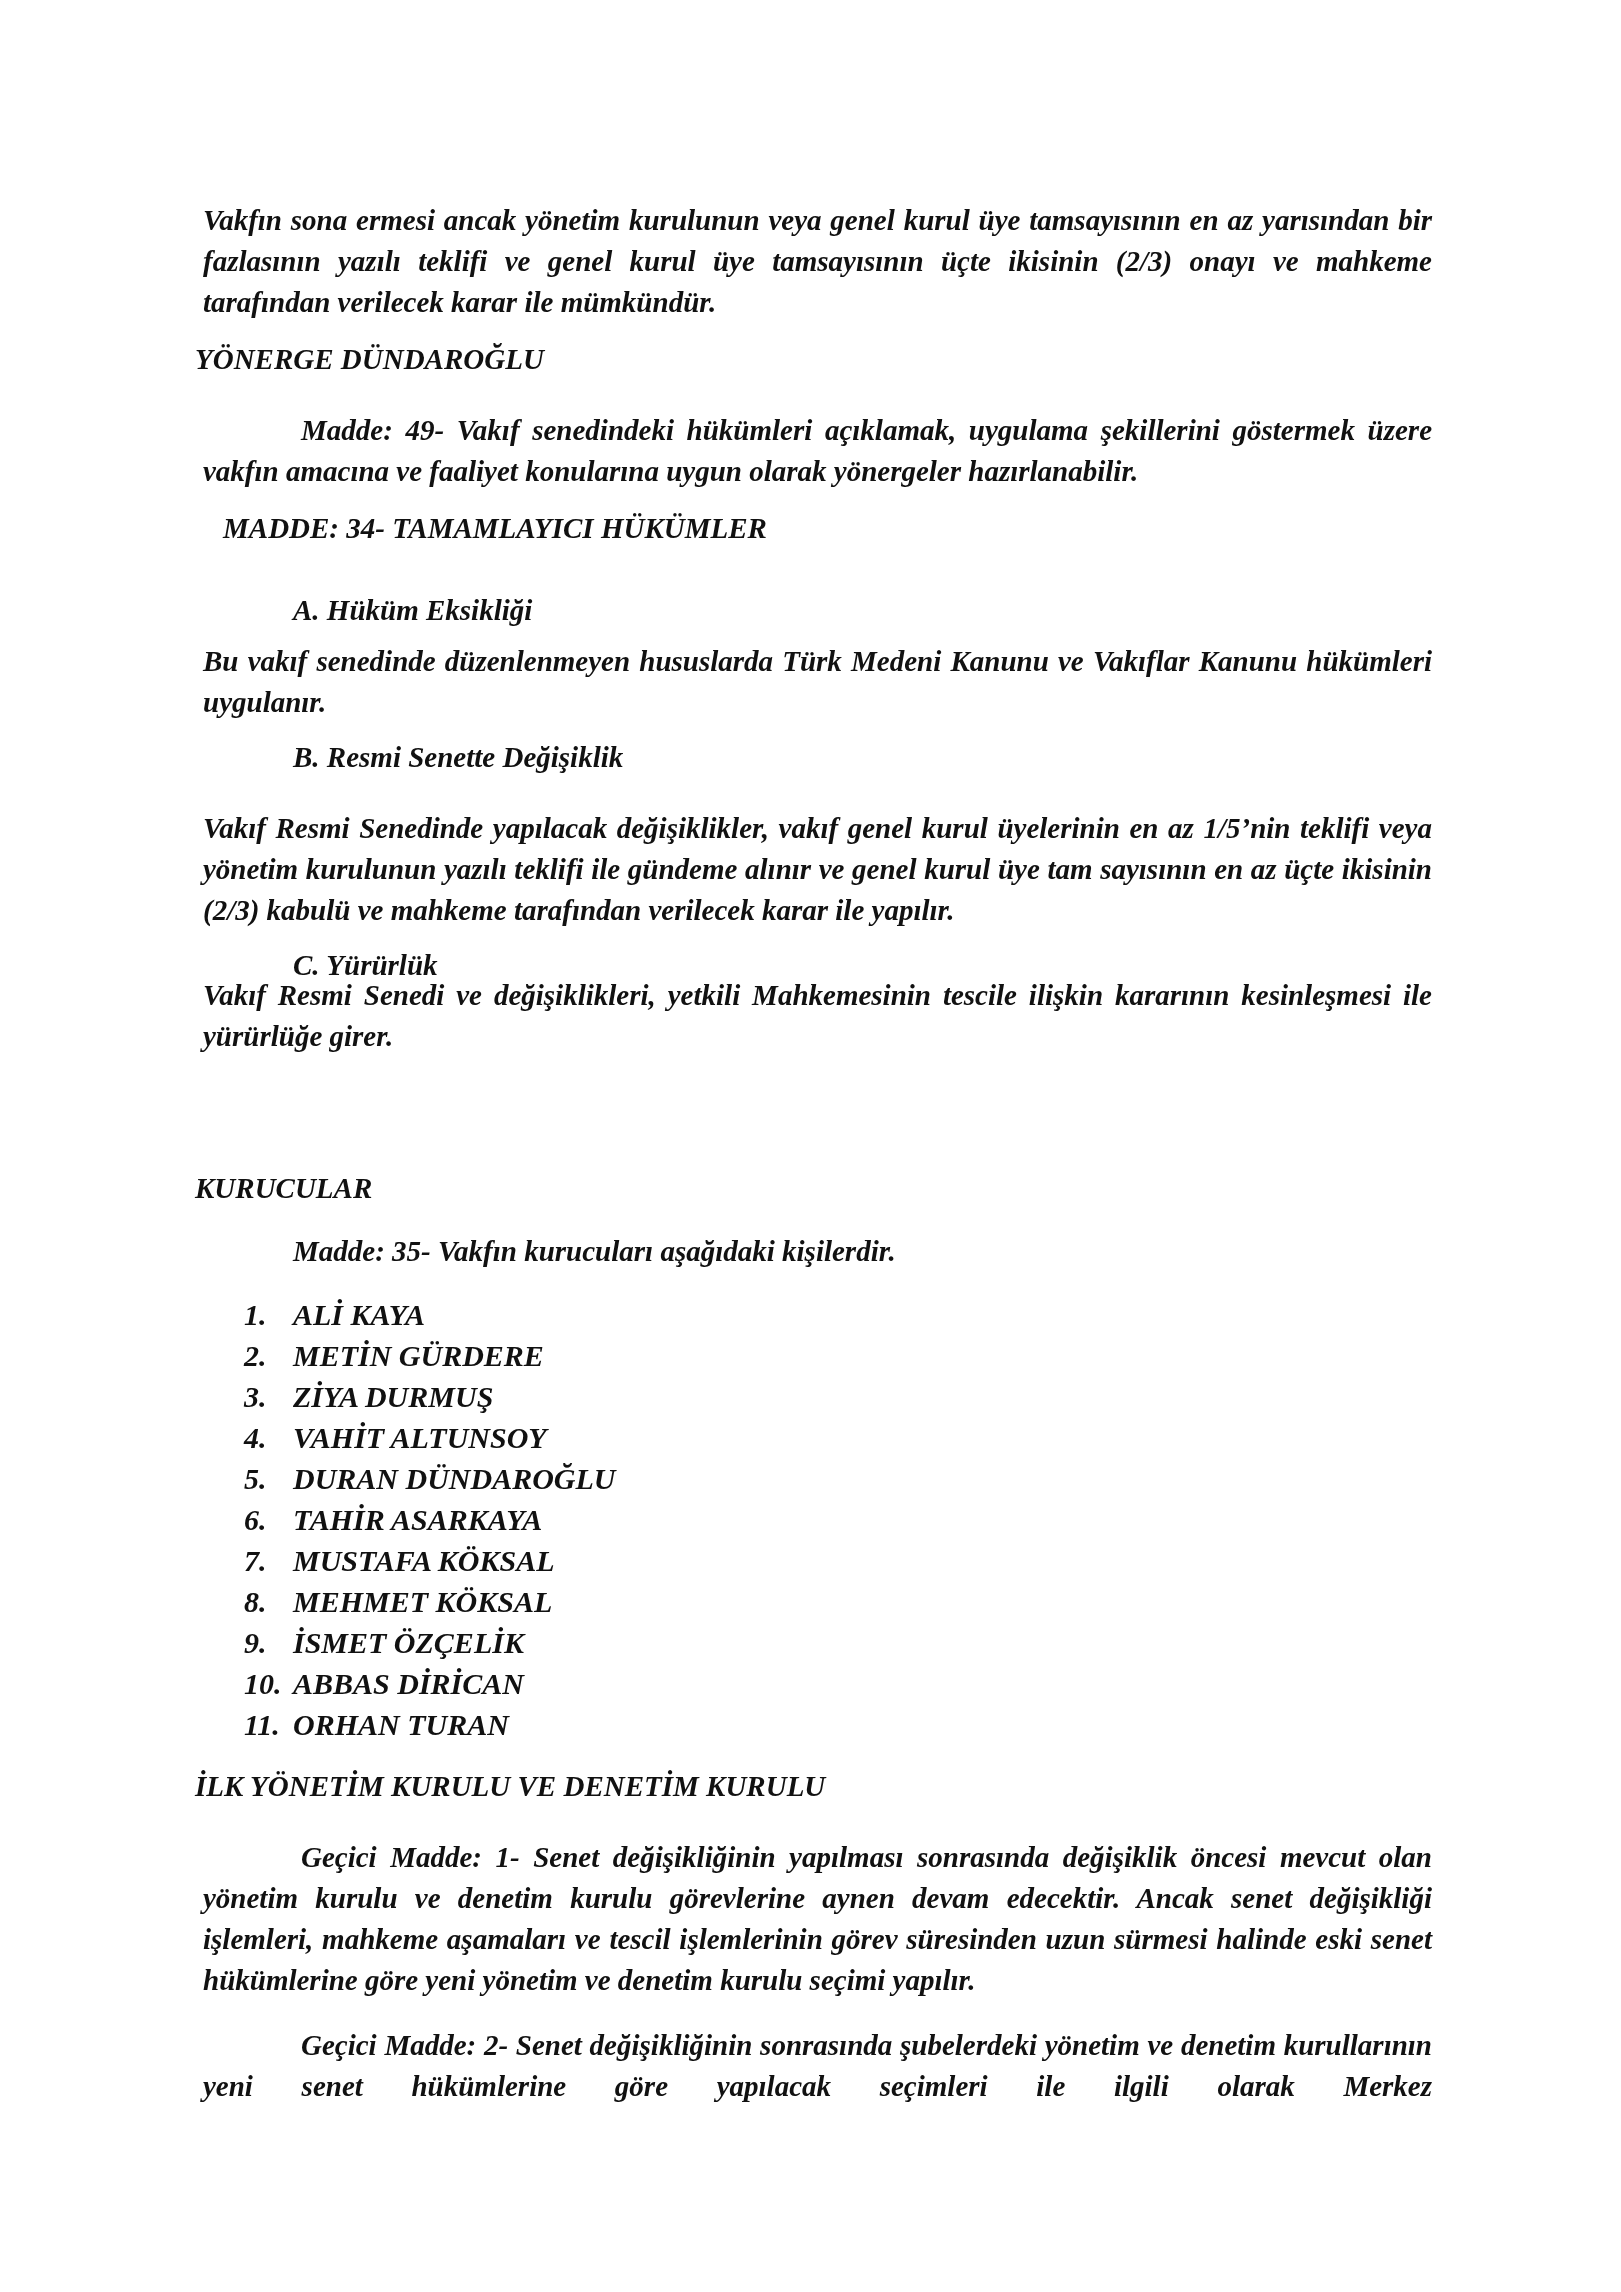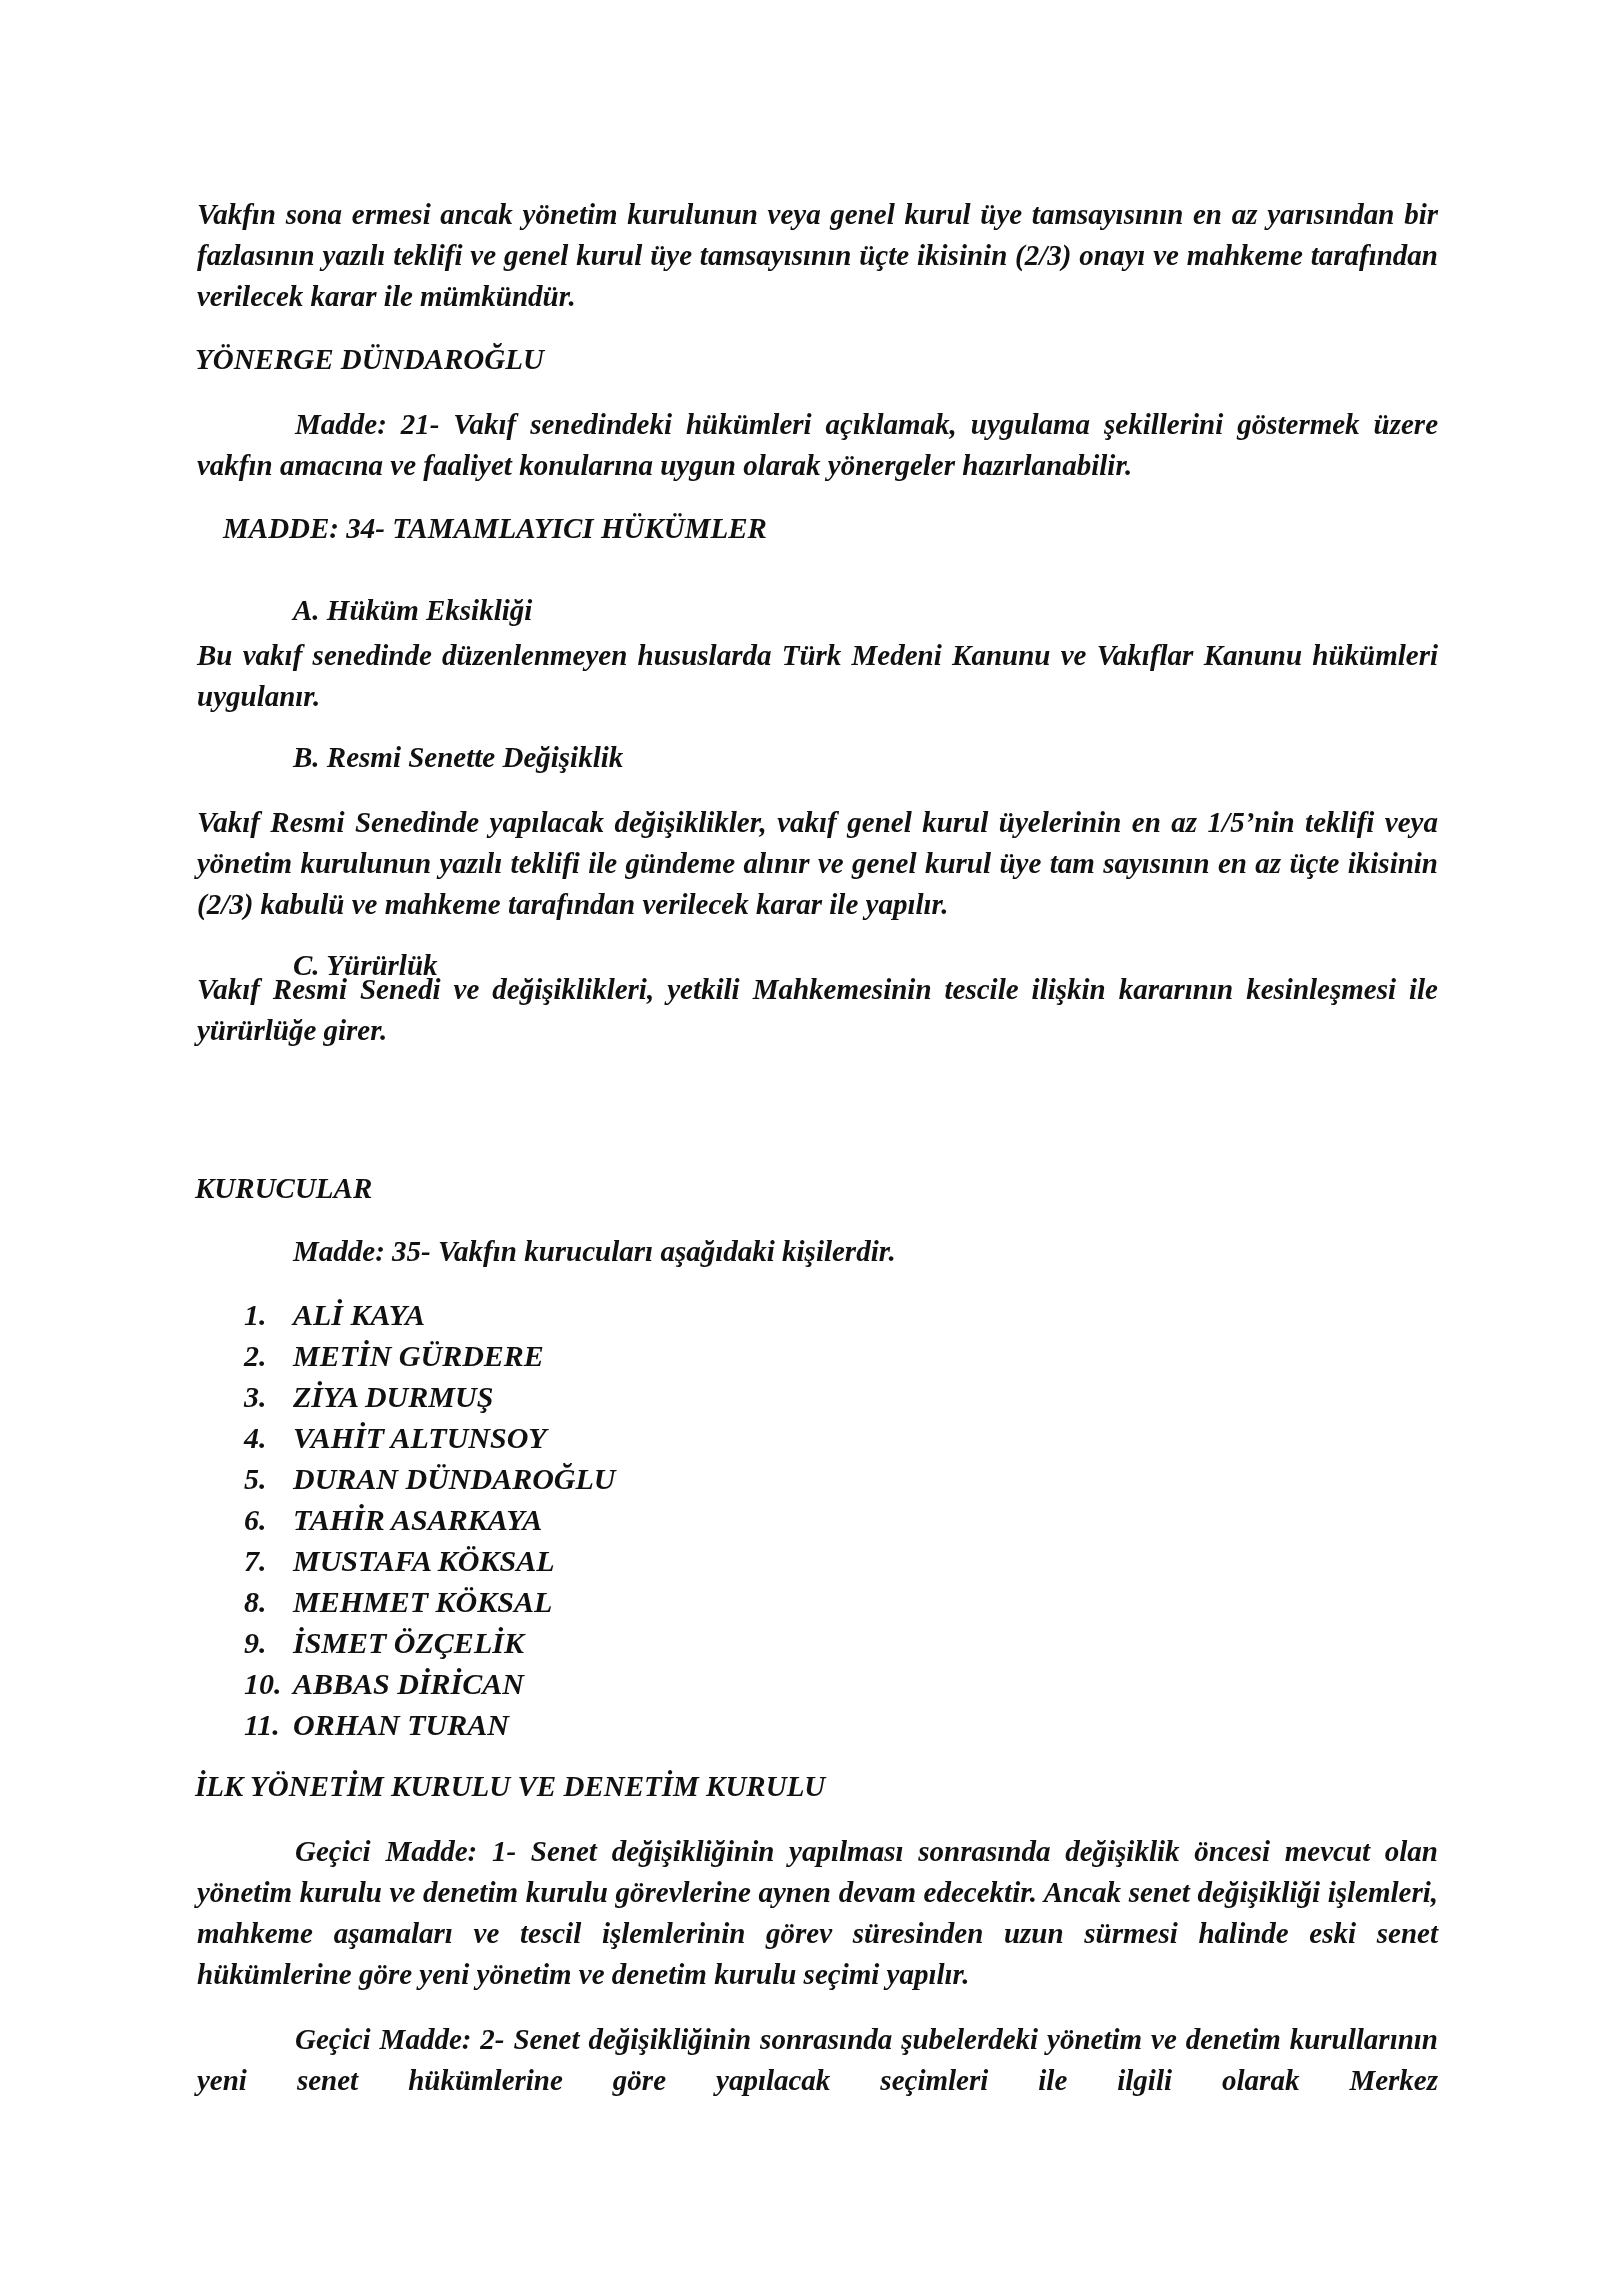--- a/index.html
+++ b/index.html
@@ -3,42 +3,42 @@
 <meta charset="utf-8">
 <style>
   html, body { margin: 0; padding: 0; background: #ffffff; }
   body { width: 1621px; height: 2293px; position: relative; overflow: hidden; }
   .page {
     position: absolute; left: 195px; top: 192px; width: 1245px;
     font-family: "Liberation Serif", "DejaVu Serif", serif;
     font-style: italic; font-weight: bold; color: #111;
     font-size: 29px; line-height: 41px;
   }
-  .p { text-align: justify; margin: 2px; }
+  .p { text-align: justify; margin: 8px; }
   .just { text-align: justify; text-align-last: left; }
   .indent { text-indent: 98px; }
   .sub { padding-left: 98px; }
   .heading { margin: 0; }
   ol.founders { list-style: none; margin: 0; padding: 0 0 0 49px; line-height: 41px; font-size: 30px; }
   ol.founders li { display: flex; }
   ol.founders .num { width: 49px; display: inline-block; }
   .abs { position: absolute; left: 0; width: 1245px; }
 </style>
 </head>
 <body>
 
 <div class="page">
   <div class="abs" style="top:0px;">
     <p class="p just">Vakfın sona ermesi ancak yönetim kurulunun veya genel kurul üye tamsayısının en az yarısından bir fazlasının yazılı teklifi ve genel kurul üye tamsayısının üçte ikisinin (2/3) onayı ve mahkeme tarafından verilecek karar ile mümkündür.</p>
   </div>
   <div class="abs" style="top:147px;">
     <p class="heading">YÖNERGE DÜNDAROĞLU</p>
   </div>
   <div class="abs" style="top:210px;">
-    <p class="p just indent">Madde: 21- Vakıf senedindeki hükümleri açıklamak, uygulama şekillerini göstermek üzere vakfın amacına ve faaliyet konularına uygun olarak yönergeler hazırlanabilir.</p>
+    <p class="p just indent">Madde: 49- Vakıf senedindeki hükümleri açıklamak, uygulama şekillerini göstermek üzere vakfın amacına ve faaliyet konularına uygun olarak yönergeler hazırlanabilir.</p>
   </div>
   <div class="abs" style="top:316px;margin-left:28px;">
     <p class="heading">MADDE: 34- TAMAMLAYICI HÜKÜMLER</p>
   </div>
   <div class="abs" style="top:378px;margin-top:20px;">
     <p class="heading sub">A. Hüküm Eksikliği</p>
   </div>
   <div class="abs" style="top:441px;">
     <p class="p just">Bu vakıf senedinde düzenlenmeyen hususlarda Türk Medeni Kanunu ve Vakıflar Kanunu hükümleri uygulanır.</p>
   </div>

